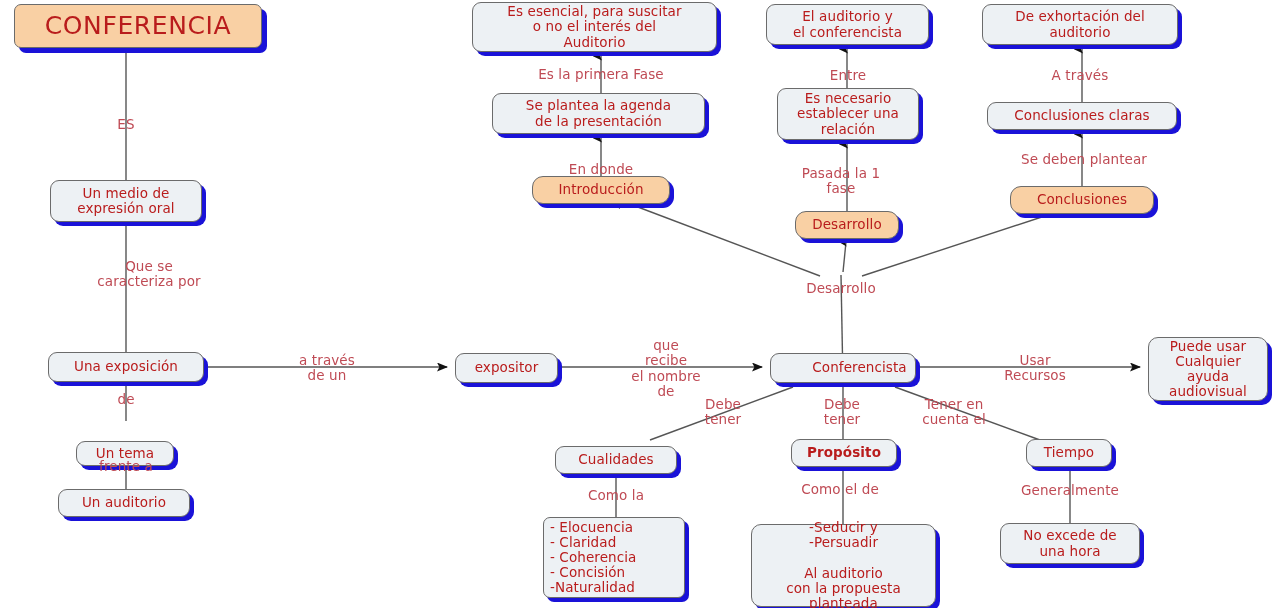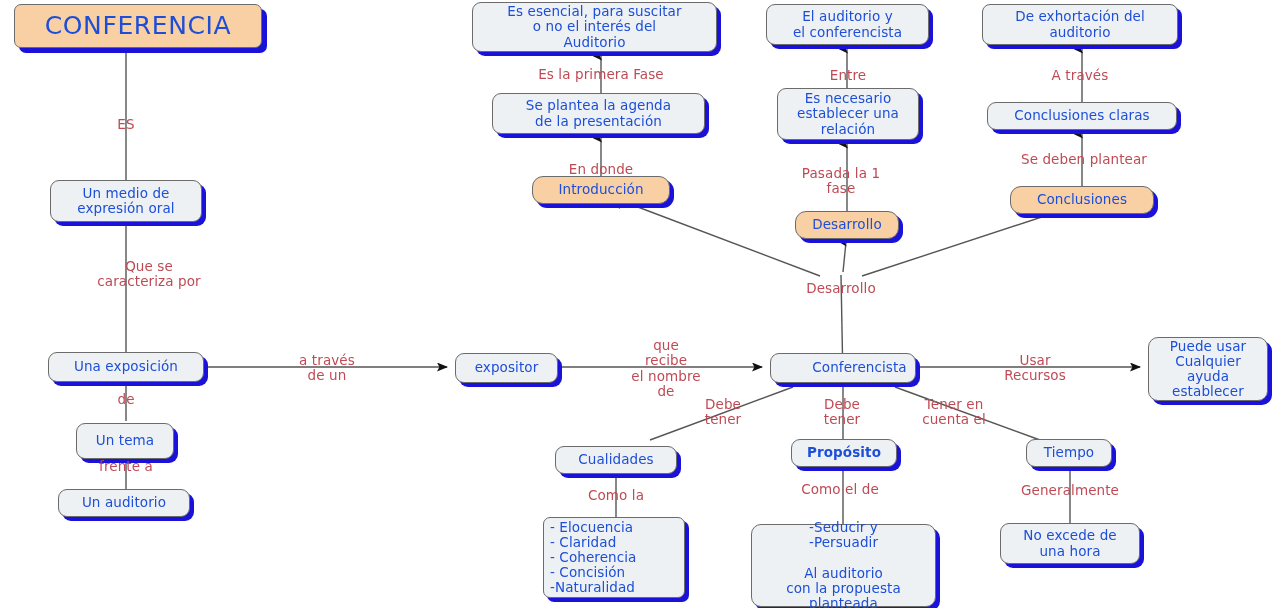--- a/index.html
+++ b/index.html
@@ -25,21 +25,21 @@
     height: 608px;
     pointer-events: none;
   }
   .node {
     position: absolute;
     box-sizing: border-box;
     border: 1px solid #6b6b6b;
     border-radius: 9px;
     background: #edf1f4;
     box-shadow: 4px 4px 0 0 #1a12d8;
-    color: #1d4ed8;
+    color: #b91c1c;
     font-size: 13.5px;
     line-height: 1.12;
     letter-spacing: 0.1px;
     text-align: center;
     display: flex;
     align-items: center;
     justify-content: center;
     white-space: pre-line;
     padding: 2px 6px;
     z-index: 3;
@@ -116,43 +116,43 @@
         <path d="M895,387 L1040,440"></path>
         <path d="M1070,467 L1070,523"></path>
       </g>
   </svg>
 
   <div id="nodes-layer">
       <div class="node orange title" style="left: 14px; top: 4px; width: 248px; height: 44px;">CONFERENCIA</div>
       <div class="node" style="left: 50px; top: 180px; width: 152px; height: 42px;">Un medio de
 expresión oral</div>
       <div class="node" style="left: 48px; top: 352px; width: 156px; height: 30px;">Una exposición</div>
-      <div class="node" style="left: 76px; top: 423px; width: 98px; height: 36px;">Un tema</div>
+      <div class="node" style="left: 76px; top: 441px; width: 98px; height: 25px;">Un tema</div>
       <div class="node" style="left: 58px; top: 489px; width: 132px; height: 28px;">Un auditorio</div>
       <div class="node" style="left: 455px; top: 353px; width: 103px; height: 30px;">expositor</div>
       <div class="node" style="left: 770px; top: 353px; width: 146px; height: 30px; padding-left: 39px;">Conferencista</div>
       <div class="node tall" style="left: 1148px; top: 337px; width: 120px; height: 64px;">Puede usar
 Cualquier
 ayuda
-establecer</div>
+audiovisual</div>
       <div class="node orange" style="left: 532px; top: 176px; width: 138px; height: 28px;">Introducción</div>
       <div class="node" style="left: 492px; top: 93px; width: 213px; height: 41px;">Se plantea la agenda
 de la presentación</div>
       <div class="node" style="left: 472px; top: 2px; width: 245px; height: 50px;">Es esencial, para suscitar
 o no el interés del
 Auditorio</div>
       <div class="node orange" style="left: 795px; top: 211px; width: 104px; height: 28px;">Desarrollo</div>
       <div class="node" style="left: 777px; top: 88px; width: 142px; height: 52px;">Es necesario
 establecer una
 relación</div>
       <div class="node" style="left: 766px; top: 4px; width: 163px; height: 41px;">El auditorio y
 el conferencista</div>
       <div class="node orange" style="left: 1010px; top: 186px; width: 144px; height: 28px;">Conclusiones</div>
       <div class="node" style="left: 987px; top: 102px; width: 190px; height: 28px;">Conclusiones claras</div>
-      <div class="node" style="left: 982px; top: 4px; width: 196px; height: 41px; border-radius: 8px;">De exhortación del
+      <div class="node" style="left: 982px; top: 4px; width: 196px; height: 41px;">De exhortación del
 auditorio</div>
       <div class="node" style="left: 555px; top: 446px; width: 122px; height: 28px;">Cualidades</div>
       <div class="node list" style="left: 543px; top: 517px; width: 142px; height: 81px;">-  Elocuencia
 -  Claridad
 -  Coherencia
 -  Concisión
 -Naturalidad</div>
       <div class="node" style="left: 791px; top: 439px; width: 106px; height: 28px; font-weight: bold;">Propósito</div>
       <div class="node tall" style="left: 751px; top: 524px; width: 185px; height: 83px;">-Seducir y
 -Persuadir

